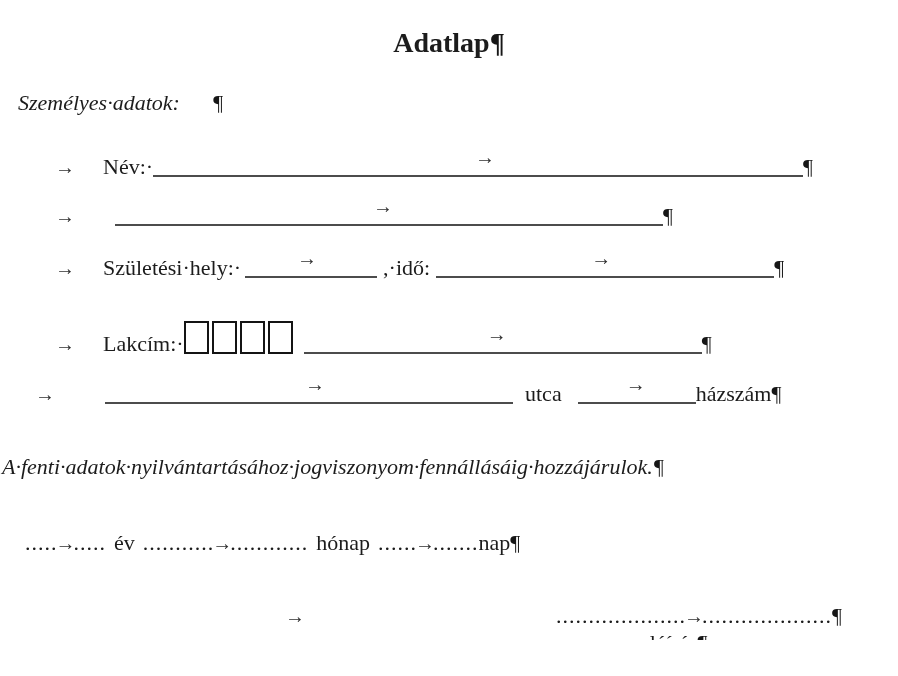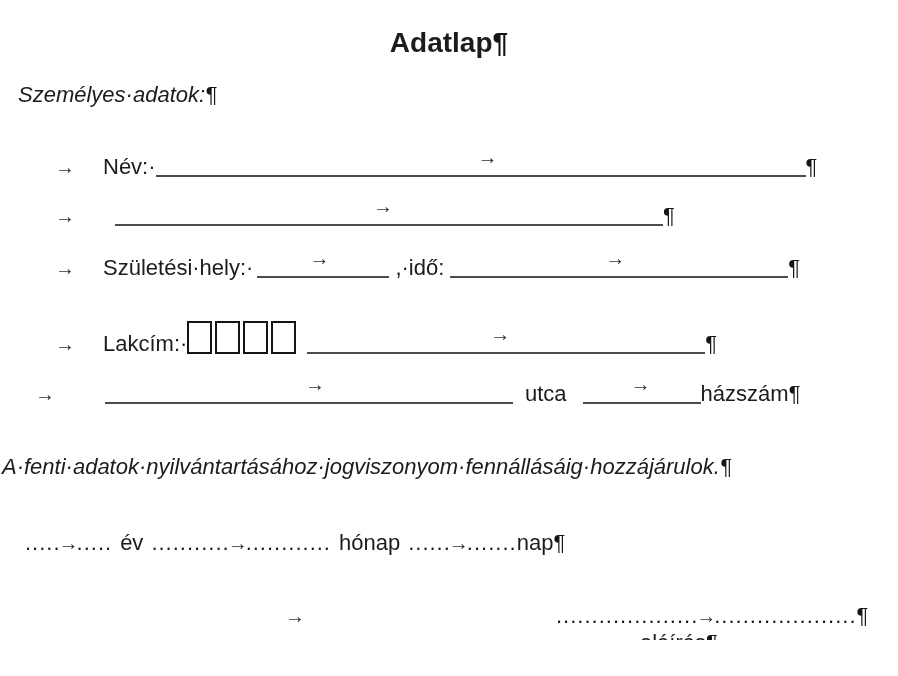--- a/index.html
+++ b/index.html
@@ -1,18 +1,18 @@
 <!DOCTYPE html>
 <html><head>
 <meta charset="utf-8">
 <style>
   html,body { margin:0; padding:0; background:#ffffff; }
   .page {
     position:relative; width:898px; height:640px; background:#ffffff;
-    font-family:Liberation Sans, sans-serif; color:#1c1c1c; font-size:22px;
+    font-family:Liberation Serif, serif; color:#1c1c1c; font-size:22px;
     overflow:hidden;
   }
   .row { position:absolute; display:flex; align-items:baseline; white-space:pre; line-height:30px; }
   .title {
     position:absolute; top:26px; left:0; width:898px; text-align:center;
     font-weight:bold; font-size:28px; line-height:34px;
   }
   .italic { font-style:italic; }
   .tab { color:#2e2e2e; font-size:20px; }
   .pil { color:#161616; }
@@ -28,21 +28,21 @@
   .dots { letter-spacing:1px; }
   .dotarrow { margin:0 -2px; }
 </style>
 </head>
 <body>
 
 <div class="page">
 
   <div class="title"><span>Adatlap</span><span class="pil">¶</span></div>
 
-  <div class="row italic" style="left:18px; top:80px;"><span>Személyes·adatok:</span><span class="pil">¶</span></div>
+  <div class="row italic" style="left:18px; top:88px;gap:32px;"><span>Személyes·adatok:</span><span class="pil">¶</span></div>
 
   <div class="row" style="left:55px; top:152px;">
     <span class="tab" style="margin-right:28px;">→</span>
     <span>Név:·</span>
     <span class="ul" style="width:650px;"><span class="tab" style="left:322px;">→</span></span>
     <span class="pil">¶</span>
   </div>
 
   <div class="row" style="left:55px; top:201px;">
     <span class="tab" style="margin-right:28px;">→</span>

